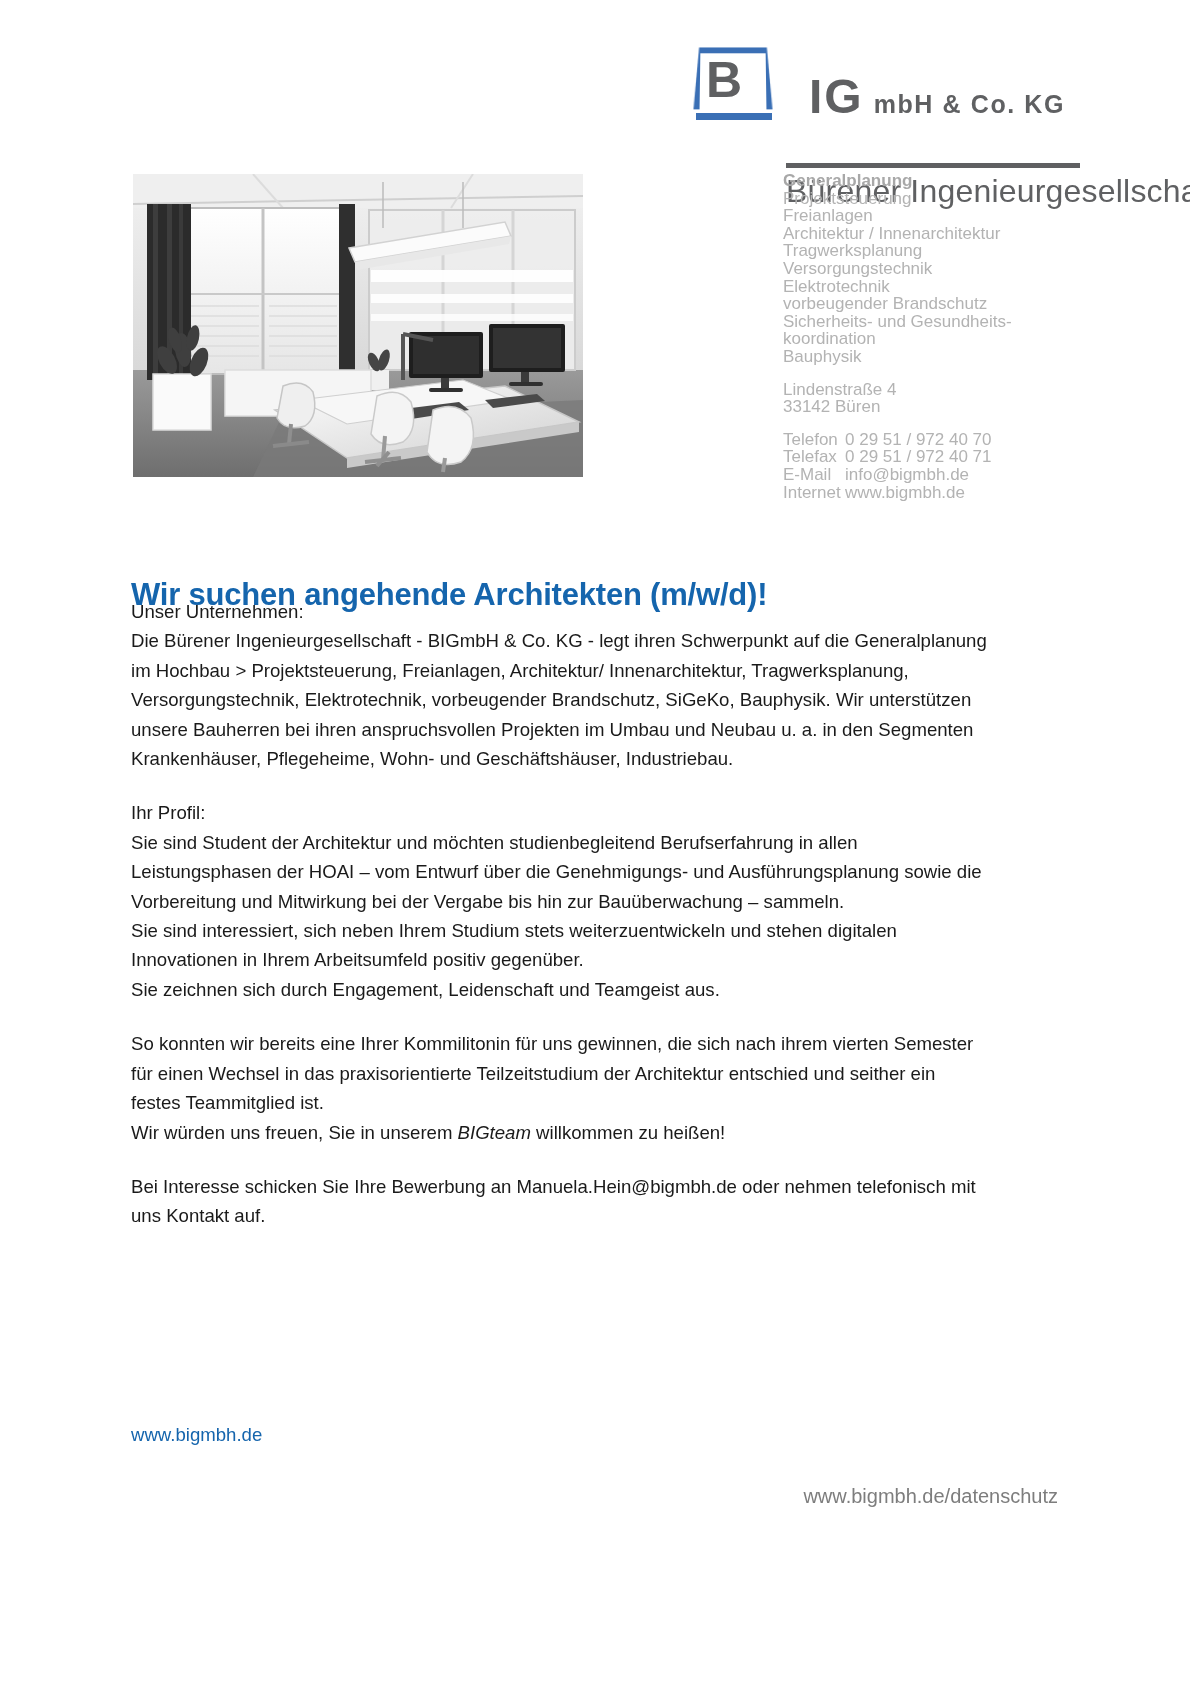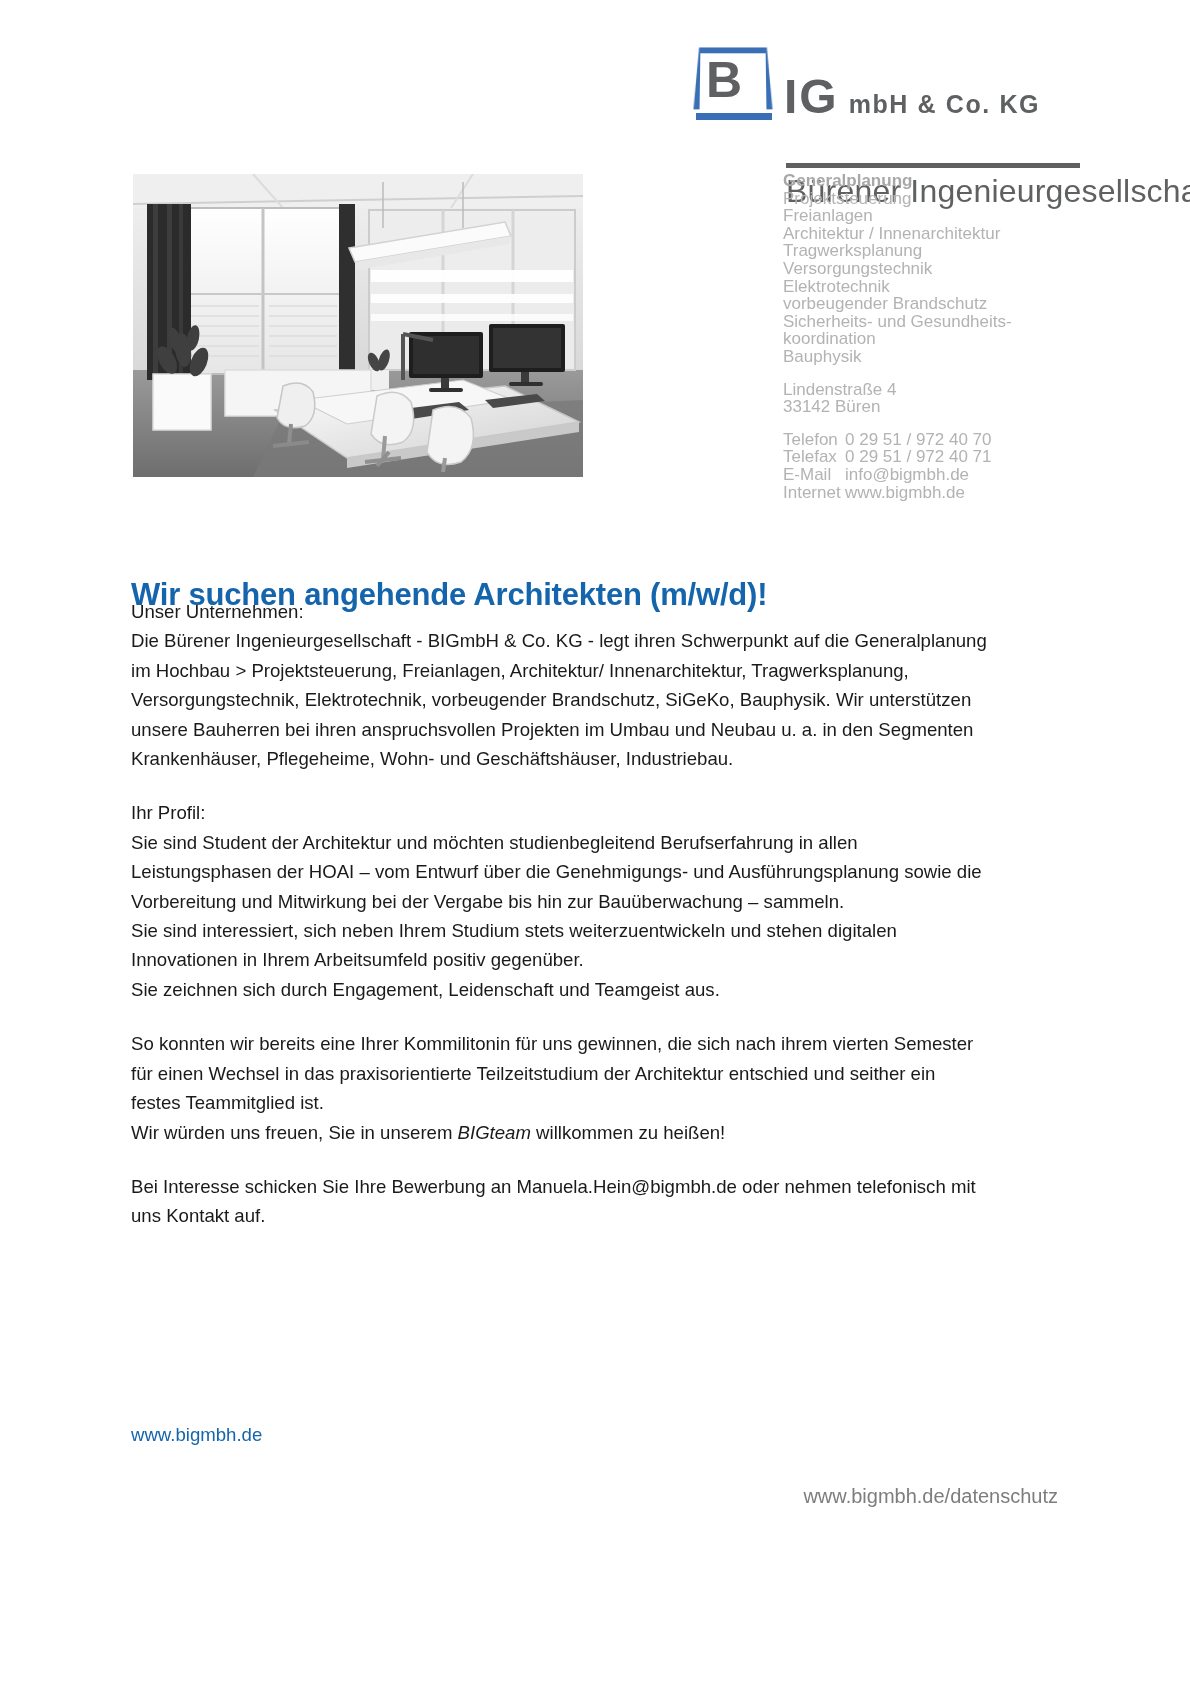--- a/index.html
+++ b/index.html
@@ -73,20 +73,21 @@
     font-weight: bold;
     color: #5f6062;
     letter-spacing: 0px;
     line-height: 54px;
     font-family: "Liberation Sans", sans-serif;
   }
   .logo-words {
     position: relative;
     margin-left: 8px;
     flex: 1 1 auto;
+    text-align: center;
   }
   .logo-ig {
     font-size: 48px;
     font-weight: bold;
     color: #5f6062;
     letter-spacing: 2px;
     line-height: 52px;
     display: inline-block;
     vertical-align: baseline;
   }

